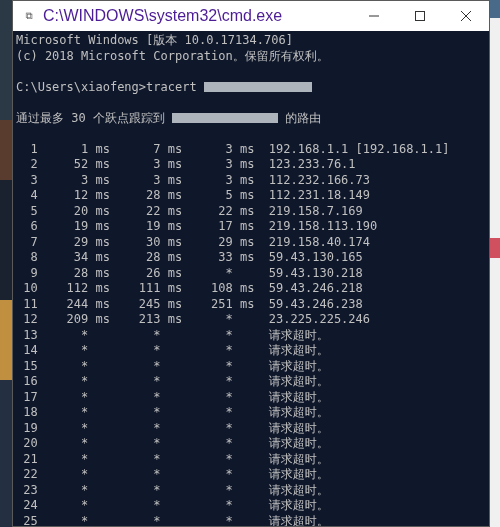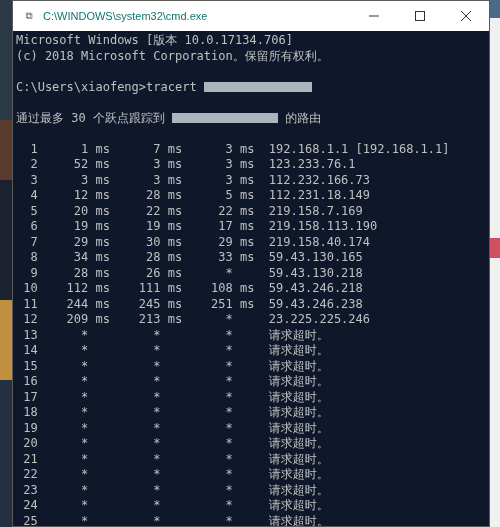--- a/index.html
+++ b/index.html
@@ -54,22 +54,22 @@
     font-family: "Segoe UI", sans-serif;
   }
   .titlebar .ticon {
     width: 16px; height: 16px;
     margin: 0 6px 0 8px;
     display: flex; align-items: center; justify-content: center;
     font-size: 10px;
     color: #555;
   }
   .titlebar .ttext {
-    font-size: 11px;
-    color: #0f766e;
+    font-size: 16px;
+    color: #4c1d95;
     white-space: nowrap;
   }
   .titlebar .spacer { flex: 1; }
   .titlebar .ctl {
     width: 46px; height: 30px;
     display: flex; align-items: center; justify-content: center;
     color: #333;
   }
   .ctl svg { display: block; }
   .terminal {

